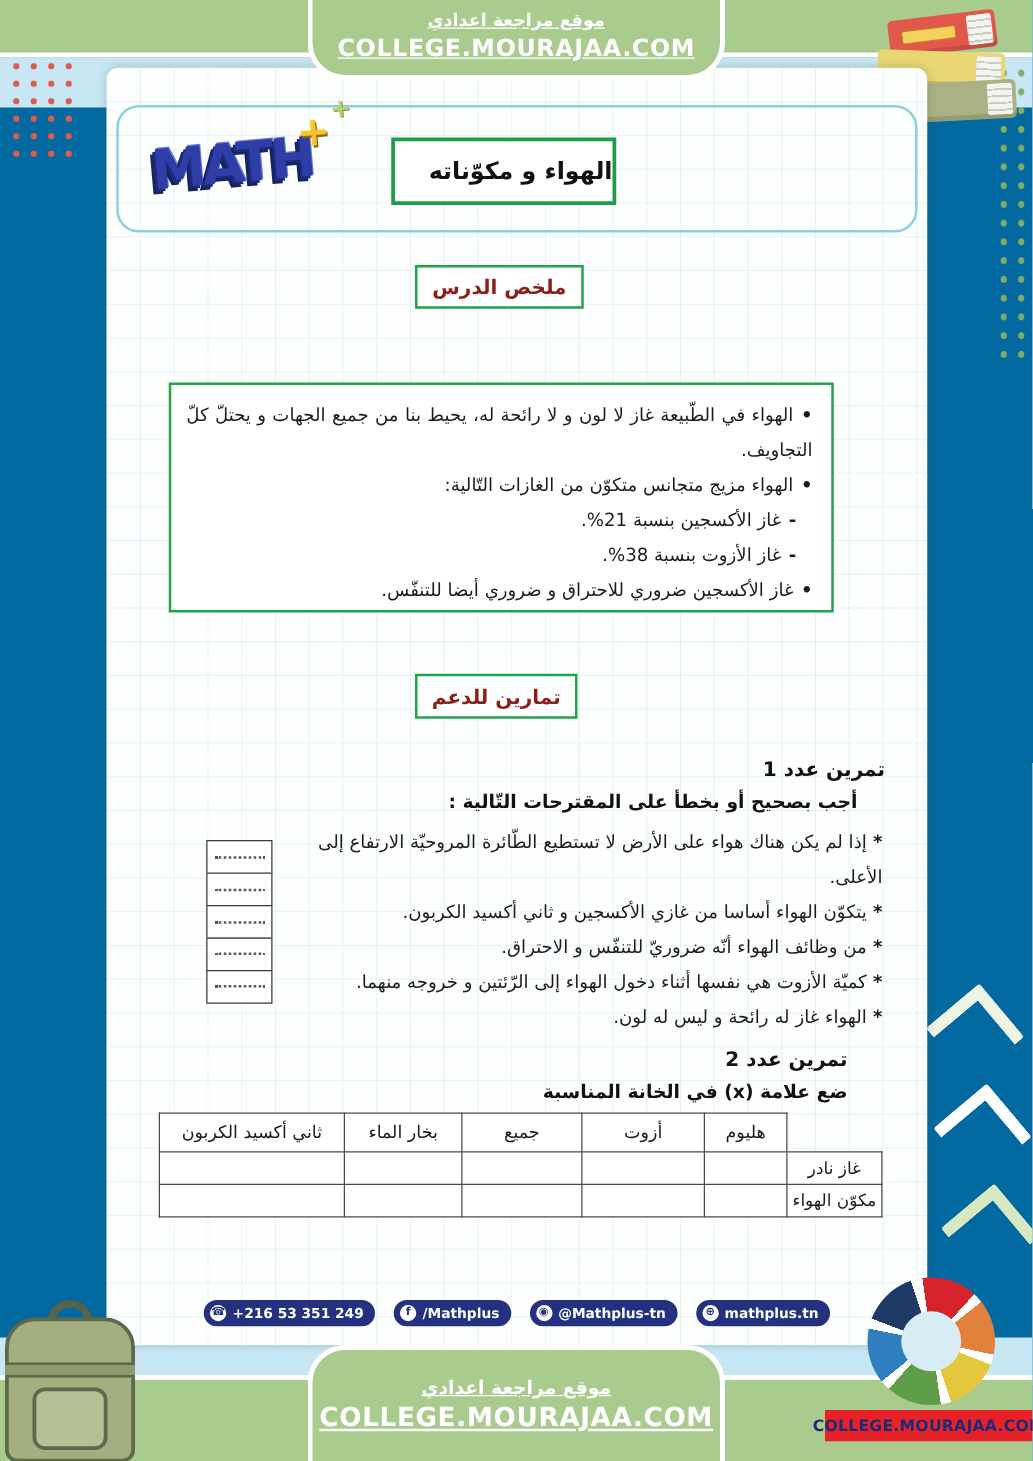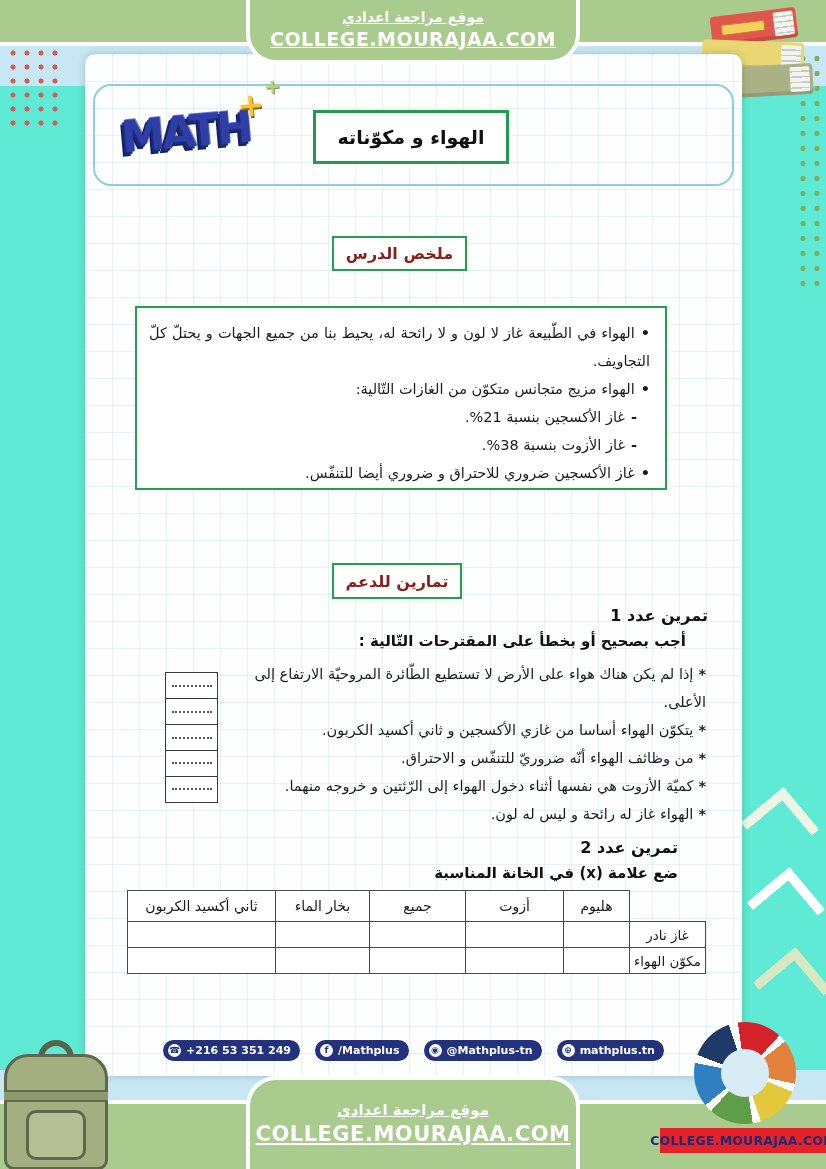--- a/index.html
+++ b/index.html
@@ -1,17 +1,17 @@
 <!DOCTYPE html>
 <html lang="ar"><head>
 <meta charset="utf-8">
 <style>
   * { box-sizing: border-box; margin: 0; padding: 0; }
   body { margin:0; background:#ffffff; font-family:"DejaVu Sans", sans-serif; }
-  .canvas { position:relative; width:826px; height:1169px; background:#5eead4; overflow:hidden; }
+  .canvas { position:relative; width:826px; height:1169px; background:#0369a1; overflow:hidden; }
 
   
   .dots-left { position:absolute; left:6px; top:4px; width:54px; height:126px; z-index:2;
     background-image:radial-gradient(#d95c52 2.3px, transparent 2.8px); background-size:14px 14px; }
   .dots-right { position:absolute; left:796px; top:36px; width:26px; height:252px; z-index:2;
     background-image:radial-gradient(#7fae63 2.3px, transparent 2.8px); background-size:14px 15px; }
 
   
   .strip-top { position:absolute; left:0; top:46px; width:826px; height:40px; background:#c7e7f4; z-index:1; }
   .band-top  { position:absolute; left:0; top:0; width:826px; height:46px; background:#a9cb8e;
@@ -59,27 +59,27 @@
   
   .header-box { position:absolute; left:8px; top:30px; width:641px; height:102px;
     border:2px solid #8ccfdf; border-radius:18px; }
   .math-logo { position:absolute; left:26px; top:20px; transform:rotate(-5deg); }
   .logo-word { font-size:44px; font-weight:900; letter-spacing:-3px; color:#2e3ea6;
     text-shadow:-2px 2px 0 #1b2a7a, -4px 4px 0 #16215f, 1px -1px 0 #6b7bd6; }
   .logo-plus-big { position:absolute; right:-16px; top:-14px; font-size:32px; font-weight:900; color:#f5c42e;
     text-shadow:1px 2px 0 #8a6a10, -1px -1px 0 #fff0b0; }
   .logo-plus-small { position:absolute; right:-34px; top:-24px; font-size:20px; font-weight:900; color:#bcd56e;
     text-shadow:1px 1px 0 #7f944a; }
-  .title-box { position:absolute; left:218px; top:24px; width:196px; height:54px; background:#ffffff;
-    border:3px solid #1f9d4a; display:flex; align-items:center; justify-content:center; }
+  .title-box { position:absolute; left:218px; top:24px; width:180px; height:54px; background:#ffffff;
+    border:3px solid #1f9d4a; display:flex; align-items:center; justify-content:flex-end; }
   .title-text { font-size:19px; font-weight:bold; color:#111; direction:rtl; }
 
   
   .section-label { position:absolute; border:2px solid #22a24d; background:#ffffff; color:#8a1f1a;
-    font-size:16px; font-weight:bold; direction:rtl; display:flex; align-items:center; justify-content:center;margin-top:24px; }
+    font-size:16px; font-weight:bold; direction:rtl; display:flex; align-items:center; justify-content:center; }
   .summary-label { left:247px; top:158px; width:135px; height:35px; }
   .exercises-label { left:247px; top:485px; width:130px; height:36px; }
 
   
   .content-box { position:absolute; left:50px; top:216px; width:532px; height:184px;
     border:2.5px solid #22a24d; background:#ffffff; padding:11px 15px 8px 12px;
     direction:rtl; color:#1c1c1c; font-size:14.5px; line-height:28px;margin-top:36px; }
   .sum-line { text-align:justify; text-align-last:right; }
   .sum-line .marker { font-weight:bold; padding-left:6px; }
   .sum-line.sub { padding-right:13px; }

